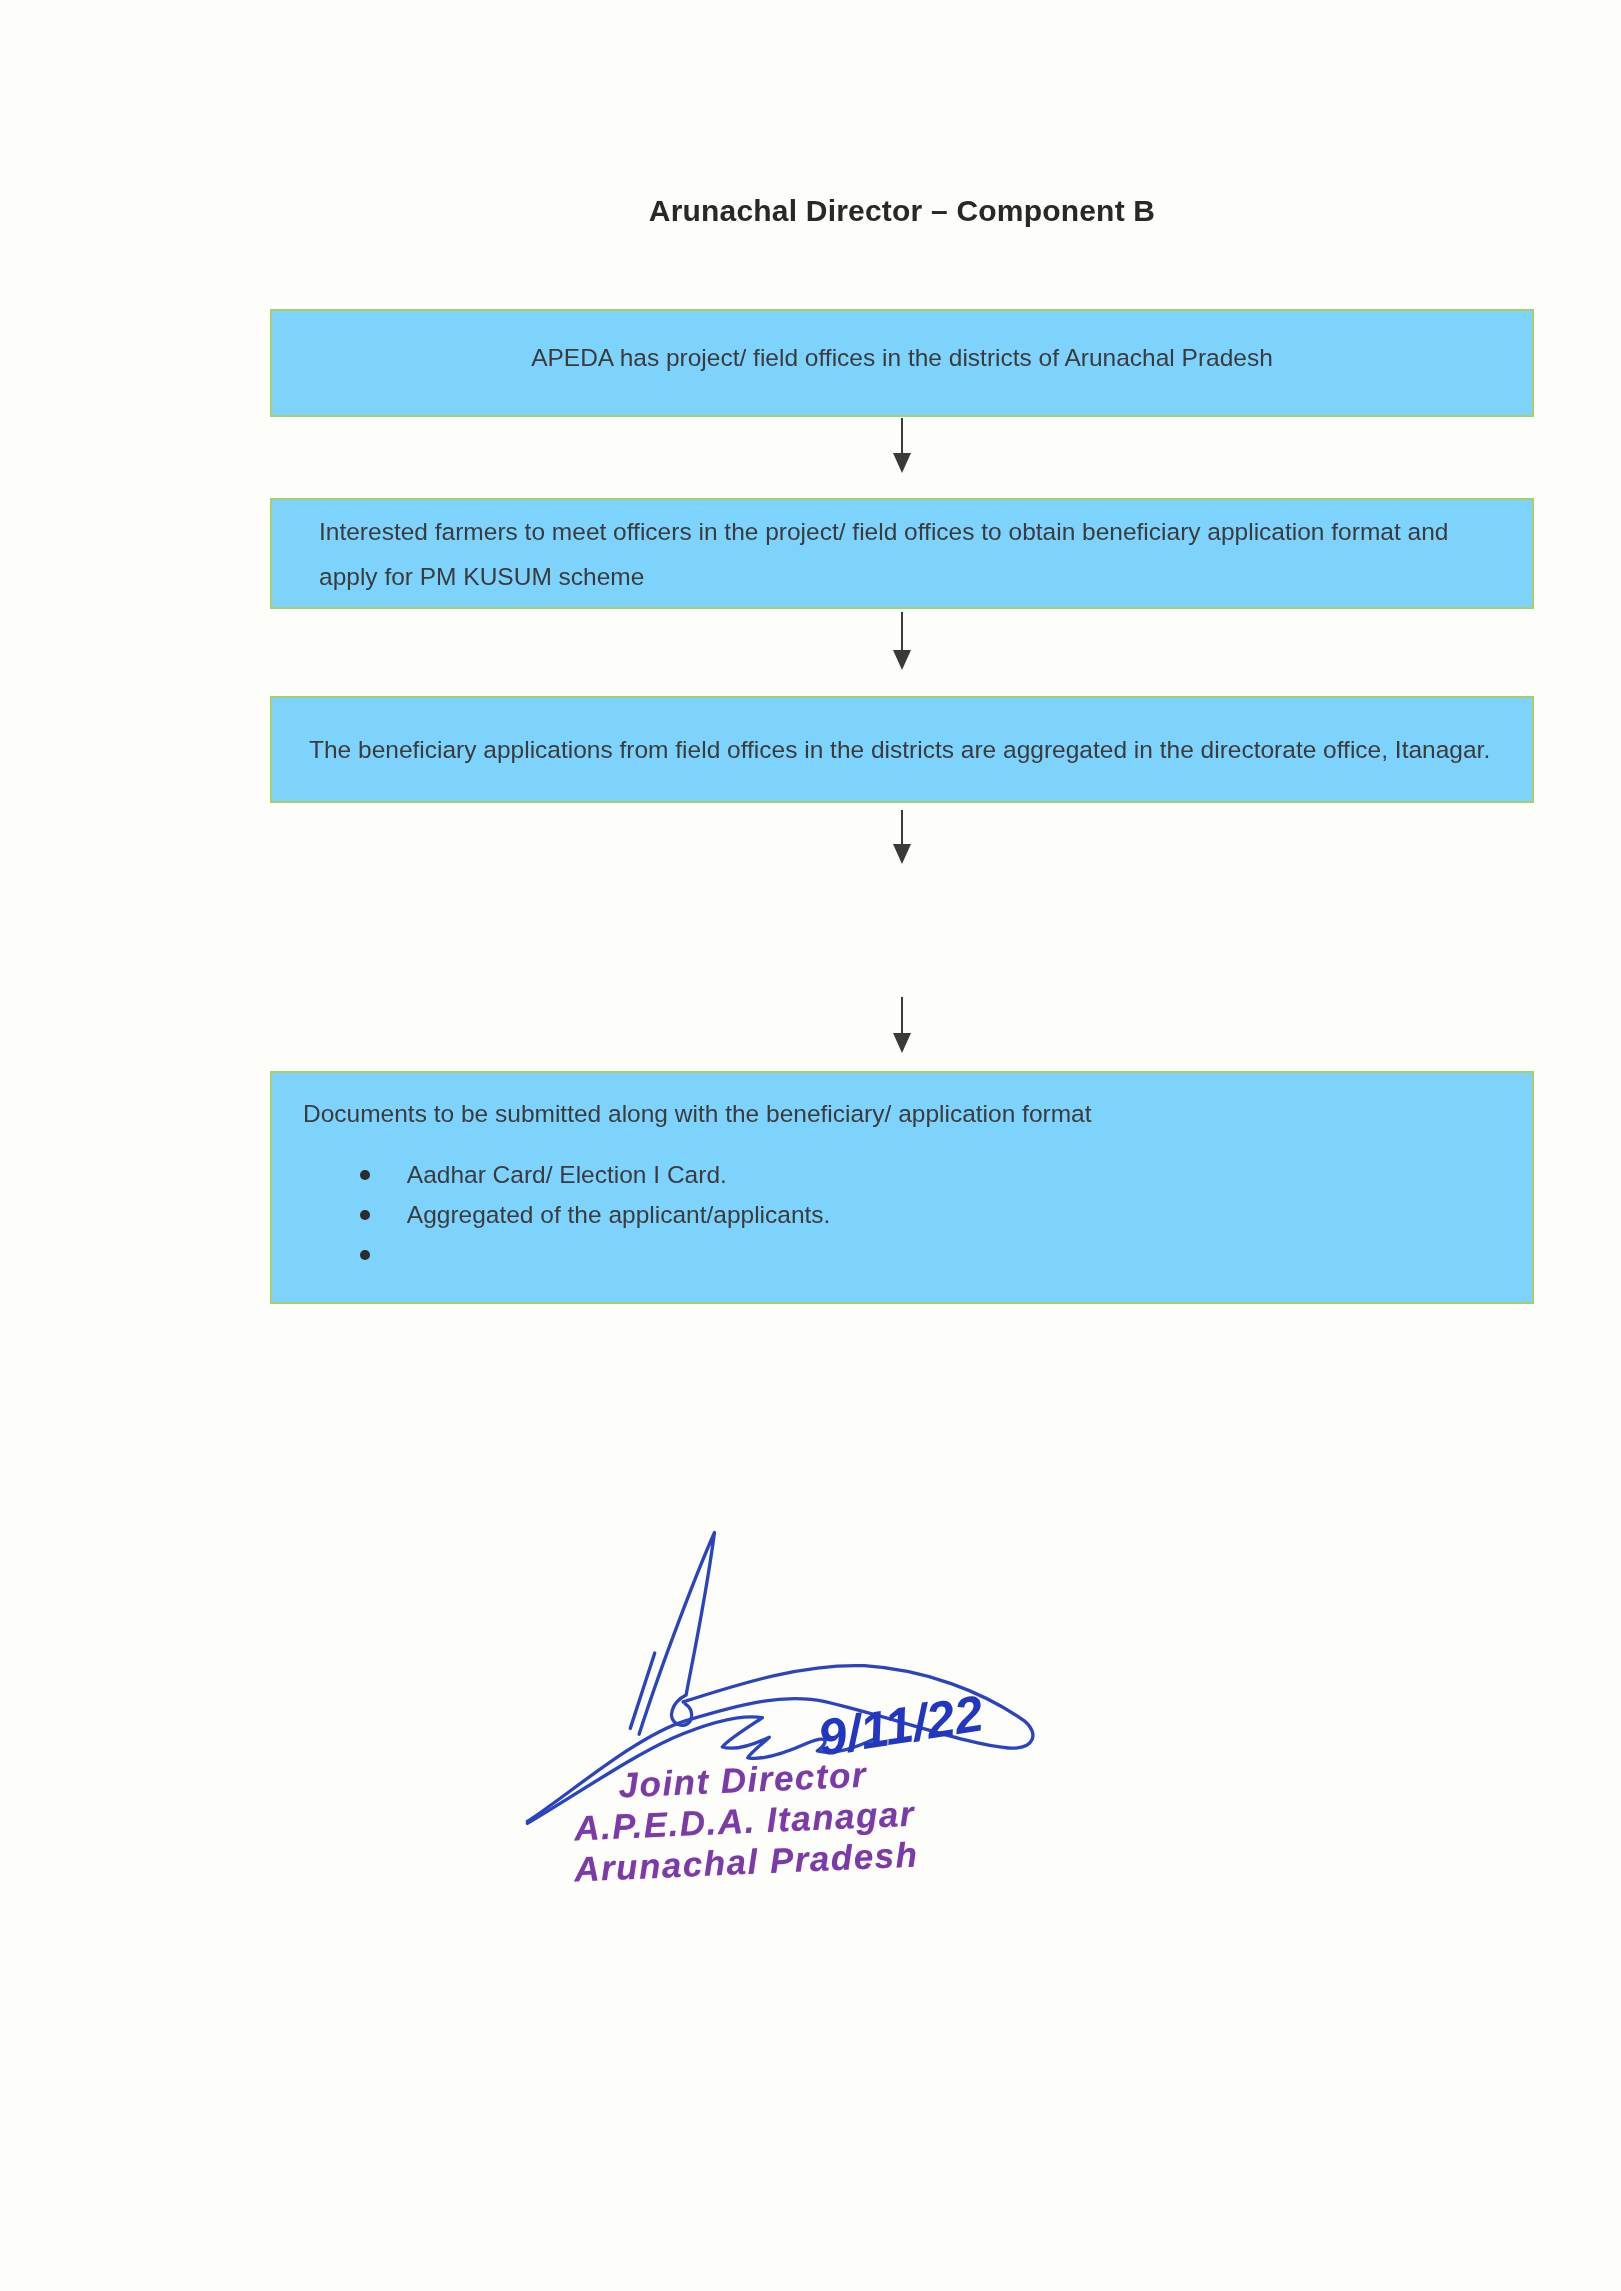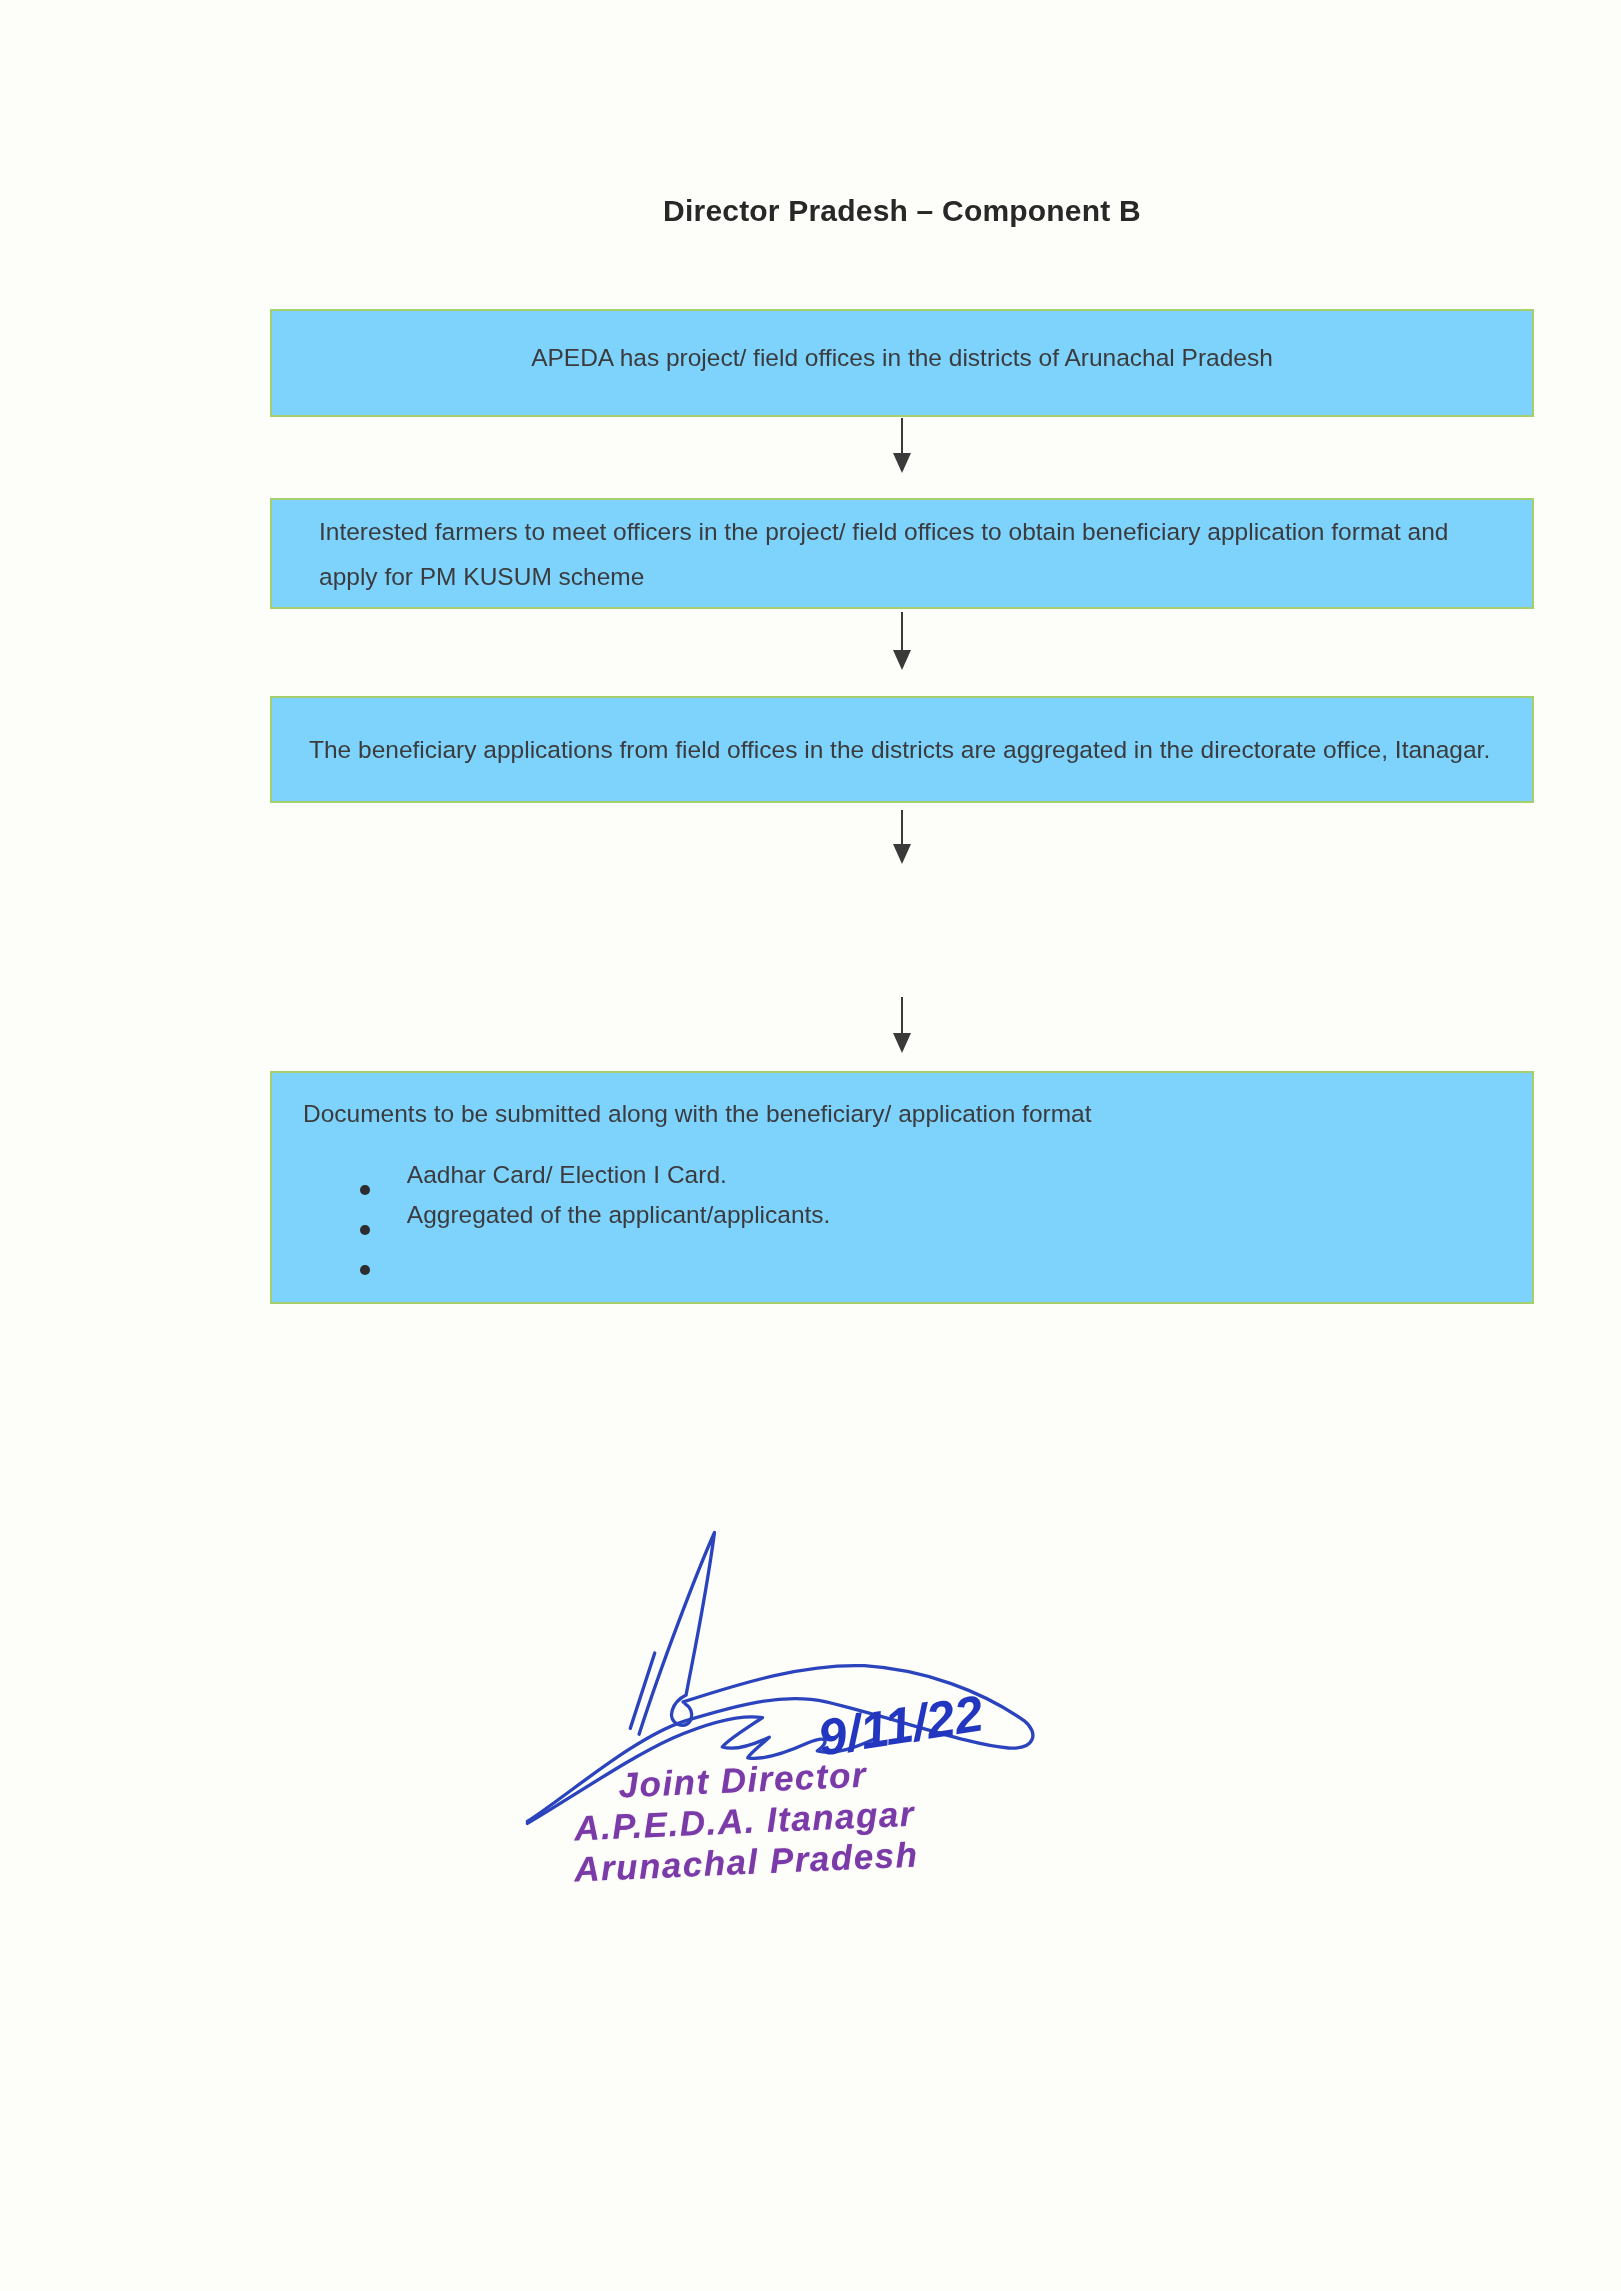--- a/index.html
+++ b/index.html
@@ -26,21 +26,21 @@
     font-size:24.5px; line-height:45px;
   }
   #box1 { top:309px; height:108px; text-align:center; padding-top:23.5px; }
   #box2 { top:498px; height:111px; display:flex; align-items:center; justify-content:center; text-align:left; }
   #box2 .inner { width:1166px; }
   #box3 { top:696px; height:107px; display:flex; align-items:center; justify-content:center; text-align:left; }
   #box3 .inner { width:1186px; }
   #box4 { top:885px; height:109px; padding:23.5px 39px 0 45px; }
   #box5 { top:1071px; height:233px; padding:17.6px 39px 0 31px; }
   .doc-list { list-style:none; margin:19.6px 0 0 0; padding:0 0 0 57px; }
-  .doc-list li { display:flex; align-items:flex-end; font-size:24.5px; line-height:40px; height:40px; }
+  .doc-list li { display:flex; align-items:center; font-size:24.5px; line-height:40px; height:40px; }
   .bullet-dot {
     width:9.8px; height:9.8px; border-radius:50%;
     background:#2d2d2f; margin-right:37px; flex:0 0 auto;
   }
   .arrow {
     position:absolute; left:270px; width:1264px;
     display:flex; flex-direction:column; align-items:center;
   }
   .arrow .line { width:2px; background:#3a3a3a; }
   .arrow .head {
@@ -69,21 +69,21 @@
   .sig-date-text {
     font-style:italic;
     font-weight:bold;
   }
 </style>
 </head>
 <body>
 
 <div class="page">
 
-  <div class="title">Director Pradesh – Component B</div>
+  <div class="title">Arunachal Director – Component B</div>
 
   <div class="fbox" id="box1">
     <span>APEDA has project/ field offices in the districts of Arunachal Pradesh</span>
   </div>
 
   <div class="arrow" id="arrow1">
     <div class="line"></div>
     <div class="head"></div>
   </div>
 

